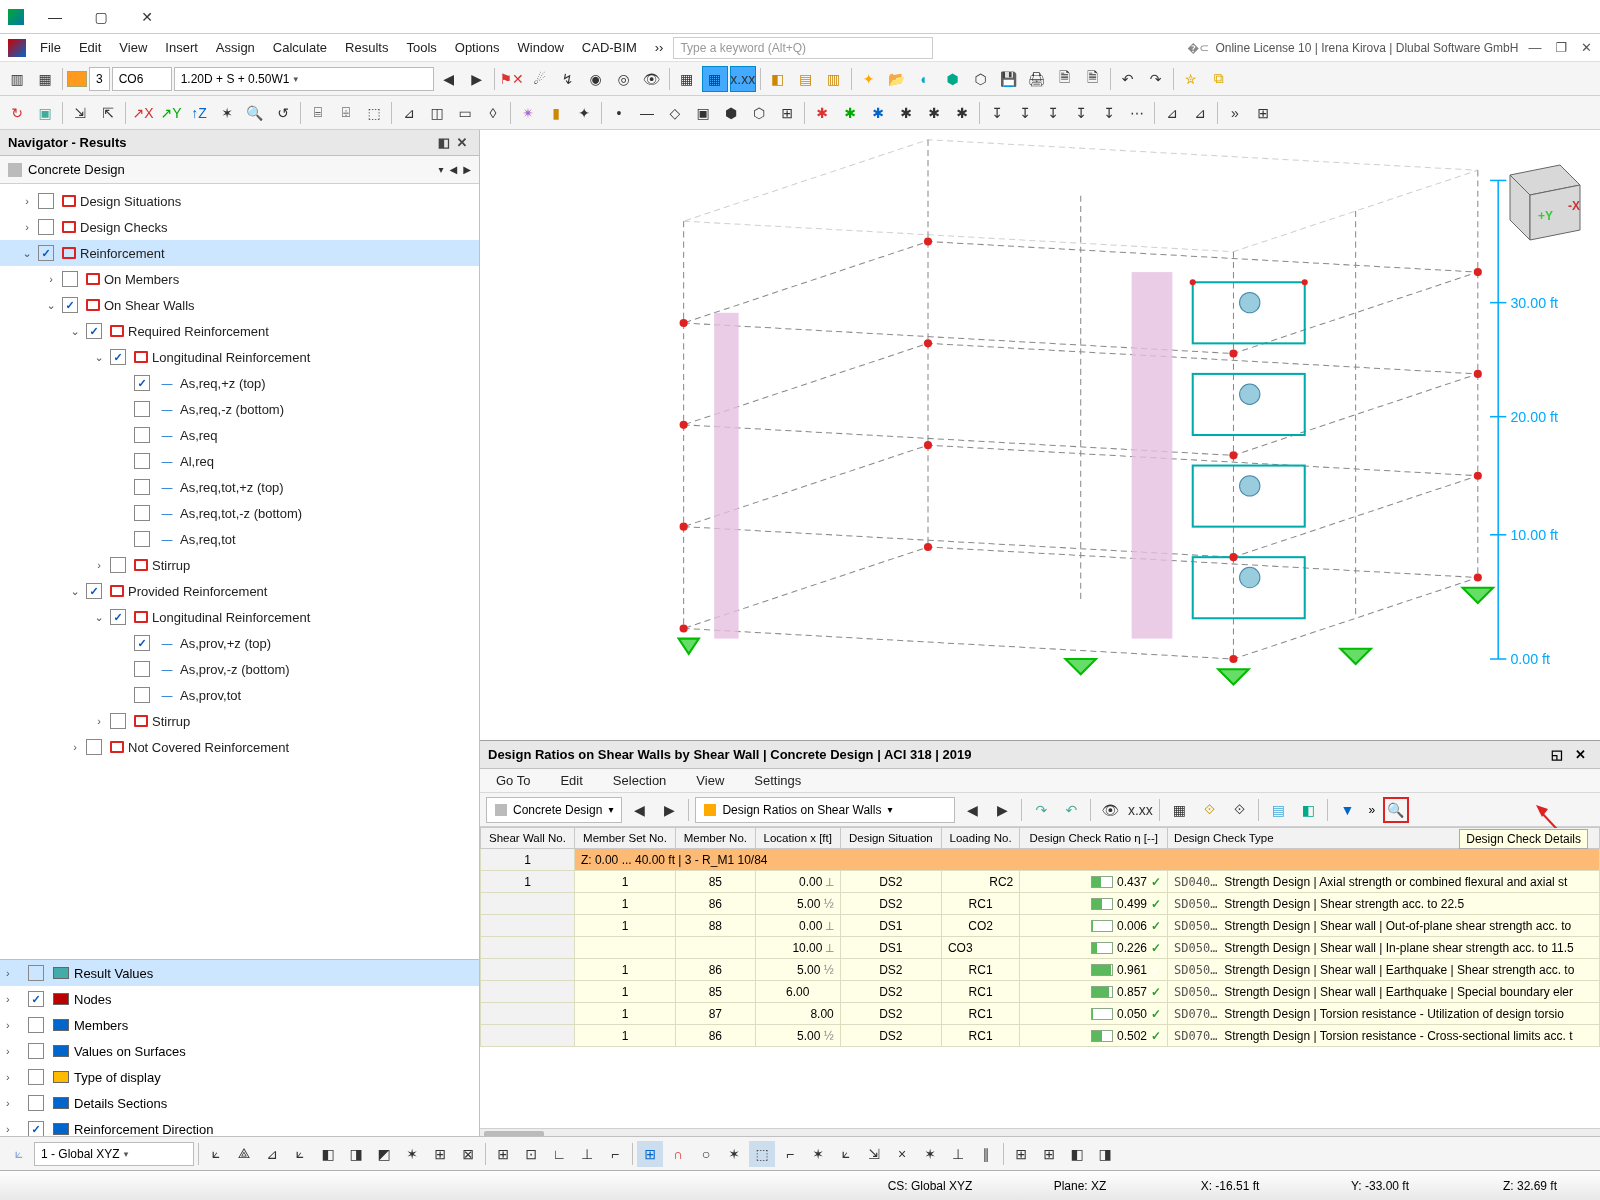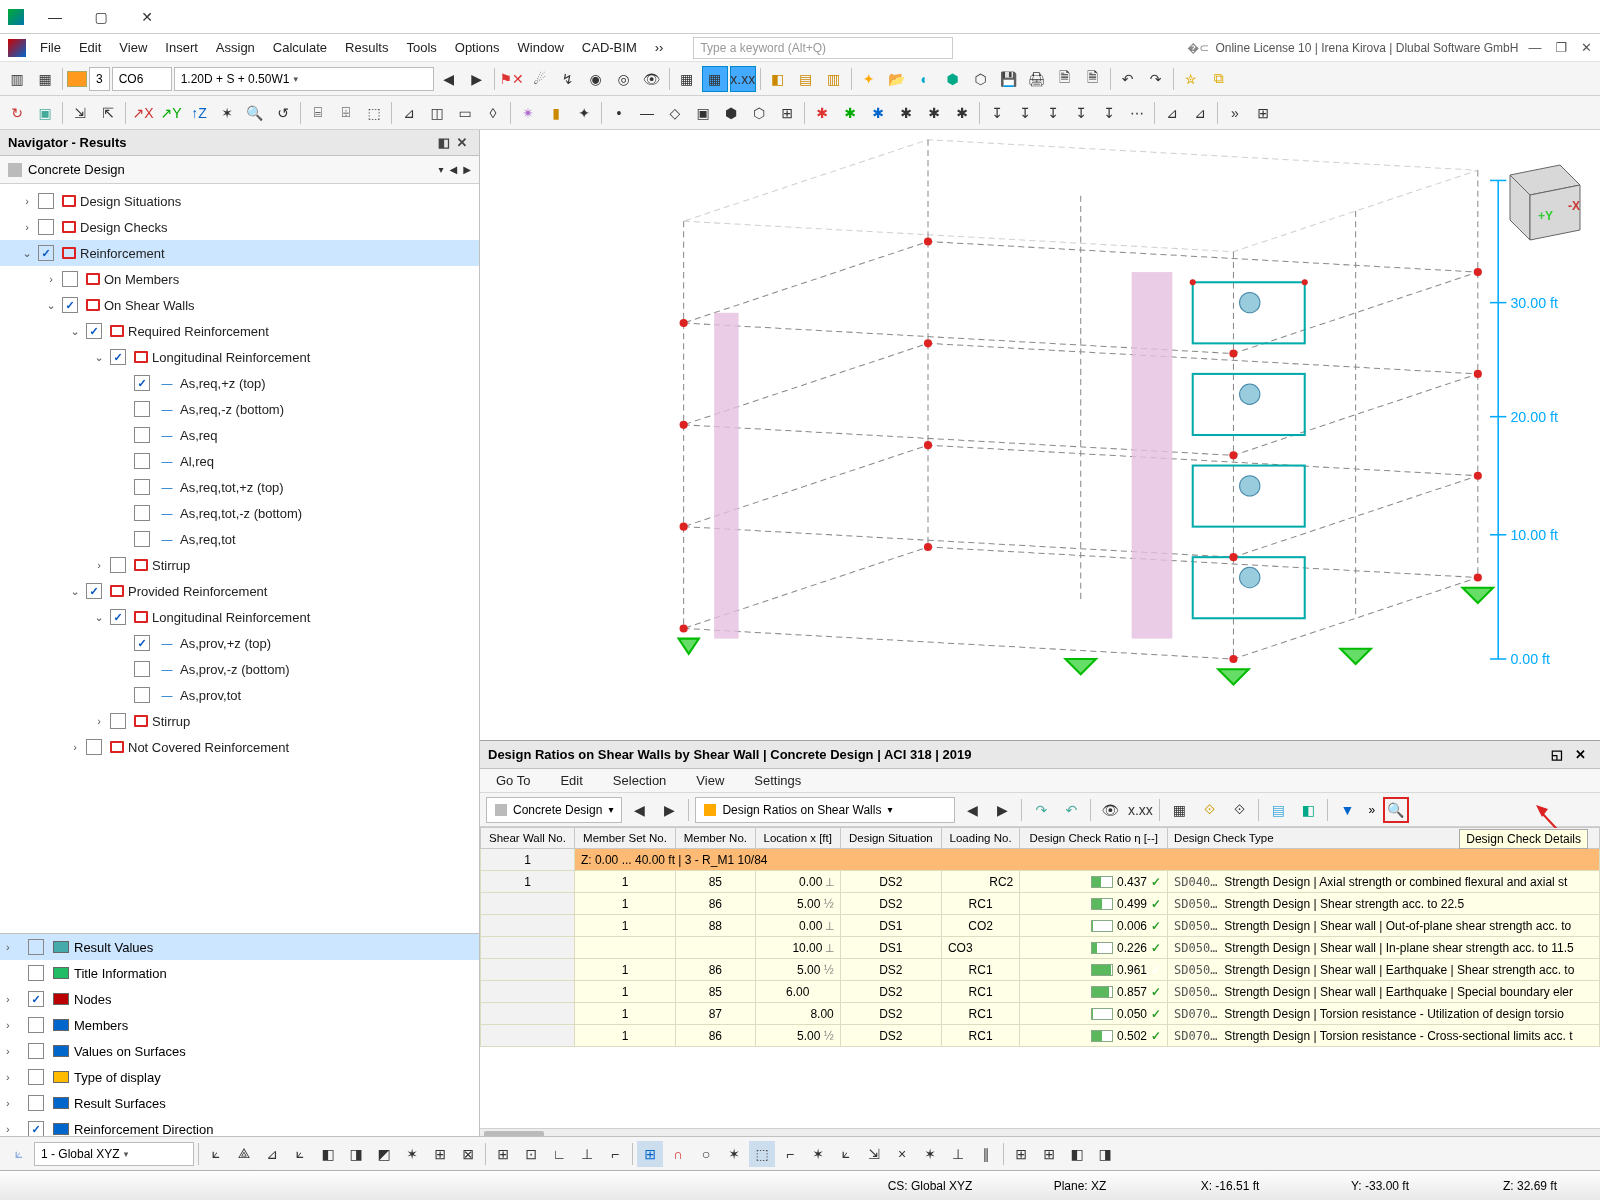--- a/index.html
+++ b/index.html
@@ -8,21 +8,21 @@
   
   .titlebar { height: 34px; background: #fff; display: flex; align-items: center; padding: 0 8px; border-bottom: 1px solid #ccc; }
   .titlebar .appicon { width:16px; height:16px; background:linear-gradient(135deg,#0a3,#07a); margin-right:8px; }
   .titlebar .title { flex: 1; font-size: 13px; color: #222; }
   .winbtn { width:46px; height:30px; display:flex; align-items:center; justify-content:center; color:#333; font-size:14px; }
 
   
   .menubar { height: 28px; background:#fff; display:flex; align-items:center; padding: 0 4px; border-bottom:1px solid #e0e0e0; gap:2px; }
   .menubar .mlogo { width:18px; height:18px; background:linear-gradient(135deg,#c00,#06c); margin:0 4px; }
   .menu-item { padding: 4px 8px; font-size:13px; color:#222; cursor:default; }
-  .menubar .searchbox { flex:1; max-width:260px; margin-left:20px; border:1px solid #ccc; height:22px; padding:0 6px; font-size:12px; color:#888; display:flex; align-items:center; }
+  .menubar .searchbox { flex:1; max-width:260px; border:1px solid #ccc; height:22px; padding:0 6px; font-size:12px; color:#888; display:flex; align-items:center; }
   .menubar .rightinfo { margin-left:auto; font-size:12px; color:#555; display:flex; align-items:center; gap:6px; }
   .menubar .rightinfo .winctl { font-size:13px; padding:0 4px; }
 
   
   .toolbar { height:34px; background:#f5f5f5; border-bottom:1px solid #d0d0d0; display:flex; align-items:center; padding:0 4px; gap:2px; }
   .tb-btn { width:26px; height:26px; border:1px solid transparent; display:flex; align-items:center; justify-content:center; font-size:14px; color:#333; cursor:default; }
   .tb-sep { width:1px; height:22px; background:#c0c0c0; margin:0 2px; }
   .tb-combo { height:24px; border:1px solid #bbb; background:#fff; padding:0 6px; display:flex; align-items:center; font-size:12px; gap:4px; }
   .tb-combo .arrow { font-size:9px; color:#555; }
   .orange-sw { width:20px; height:16px; background:#ff9a1f; border:1px solid #aa6; }
@@ -418,28 +418,20 @@
     <div class="nav-lower" id="nav-lower">
         <div class="lower-row selected">
           <span class="toggle">›</span>
           <span class="tree-check "></span>
           <span class="ico">
             <span style="width:16px;height:12px;background:#4aa;display:inline-block;border:1px solid #666"></span>
           </span>
           <span>Result Values</span>
         </div>
         <div class="lower-row">
-          <span class="toggle"></span>
-          <span class="tree-check "></span>
-          <span class="ico">
-            <span style="width:16px;height:12px;background:#2b6;display:inline-block;border:1px solid #666"></span>
-          </span>
-          <span>Title Information</span>
-        </div>
-        <div class="lower-row">
           <span class="toggle">›</span>
           <span class="tree-check checked"></span>
           <span class="ico">
             <span style="width:16px;height:12px;background:#b00;display:inline-block;border:1px solid #666"></span>
           </span>
           <span>Nodes</span>
         </div>
         <div class="lower-row">
           <span class="toggle">›</span>
           <span class="tree-check "></span>
@@ -463,21 +455,21 @@
             <span style="width:16px;height:12px;background:#fb0;display:inline-block;border:1px solid #666"></span>
           </span>
           <span>Type of display</span>
         </div>
         <div class="lower-row">
           <span class="toggle">›</span>
           <span class="tree-check "></span>
           <span class="ico">
             <span style="width:16px;height:12px;background:#06c;display:inline-block;border:1px solid #666"></span>
           </span>
-          <span>Result Surfaces</span>
+          <span>Details Sections</span>
         </div>
         <div class="lower-row">
           <span class="toggle">›</span>
           <span class="tree-check checked"></span>
           <span class="ico">
             <span style="width:16px;height:12px;background:#06c;display:inline-block;border:1px solid #666"></span>
           </span>
           <span>Reinforcement Direction</span>
         </div>
       </div>

